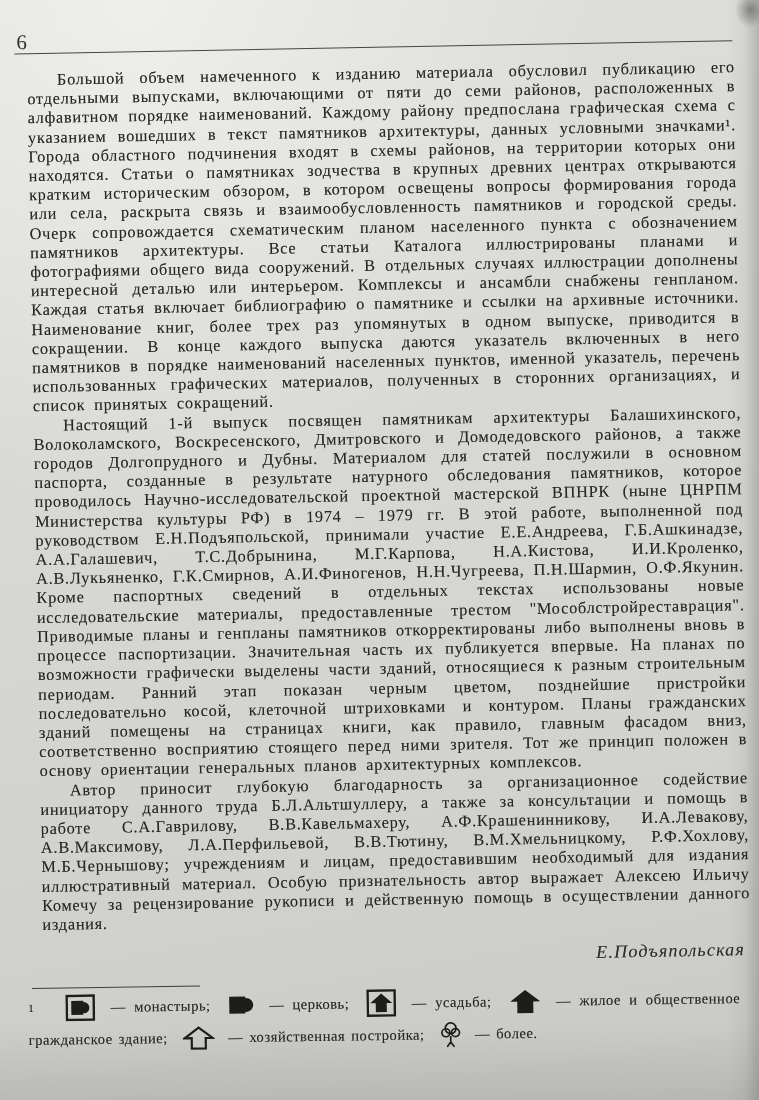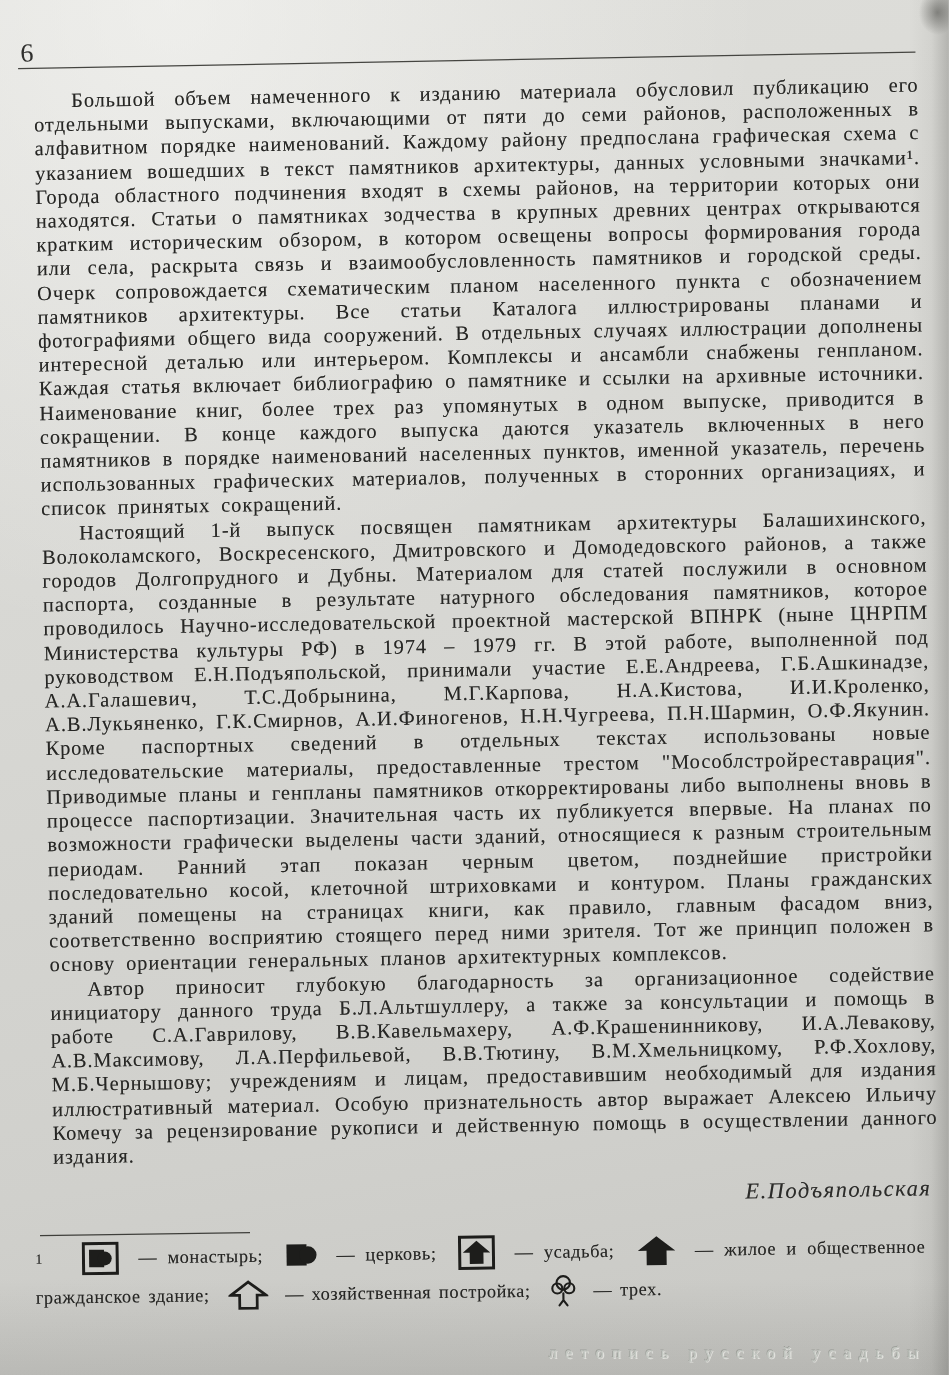--- a/index.html
+++ b/index.html
@@ -131,20 +131,19 @@
       <span>—  хозяйственная постройка;</span>
 
       <span class="sym">
         <svg width="22" height="27" viewBox="0 0 22 27">
           <circle cx="11" cy="7.2" r="5.4" fill="none" stroke="#1d1d1b" stroke-width="1.7"></circle>
           <circle cx="6.2" cy="11.6" r="4" fill="none" stroke="#1d1d1b" stroke-width="1.7"></circle>
           <circle cx="15.8" cy="11.6" r="4" fill="none" stroke="#1d1d1b" stroke-width="1.7"></circle>
           <path d="M11 15.5 V21 M11 21 L7.8 25.2 M11 21 L14.2 25.2" fill="none" stroke="#1d1d1b" stroke-width="1.7" stroke-linecap="round"></path>
         </svg>
       </span>
-      <span>—  трех.</span>
+      <span>—  более.</span>
 
     </div>
   </div>
 
-  <div class="watermark">летопись русской усадьбы</div>
 
 </div>
 
 </body></html>

